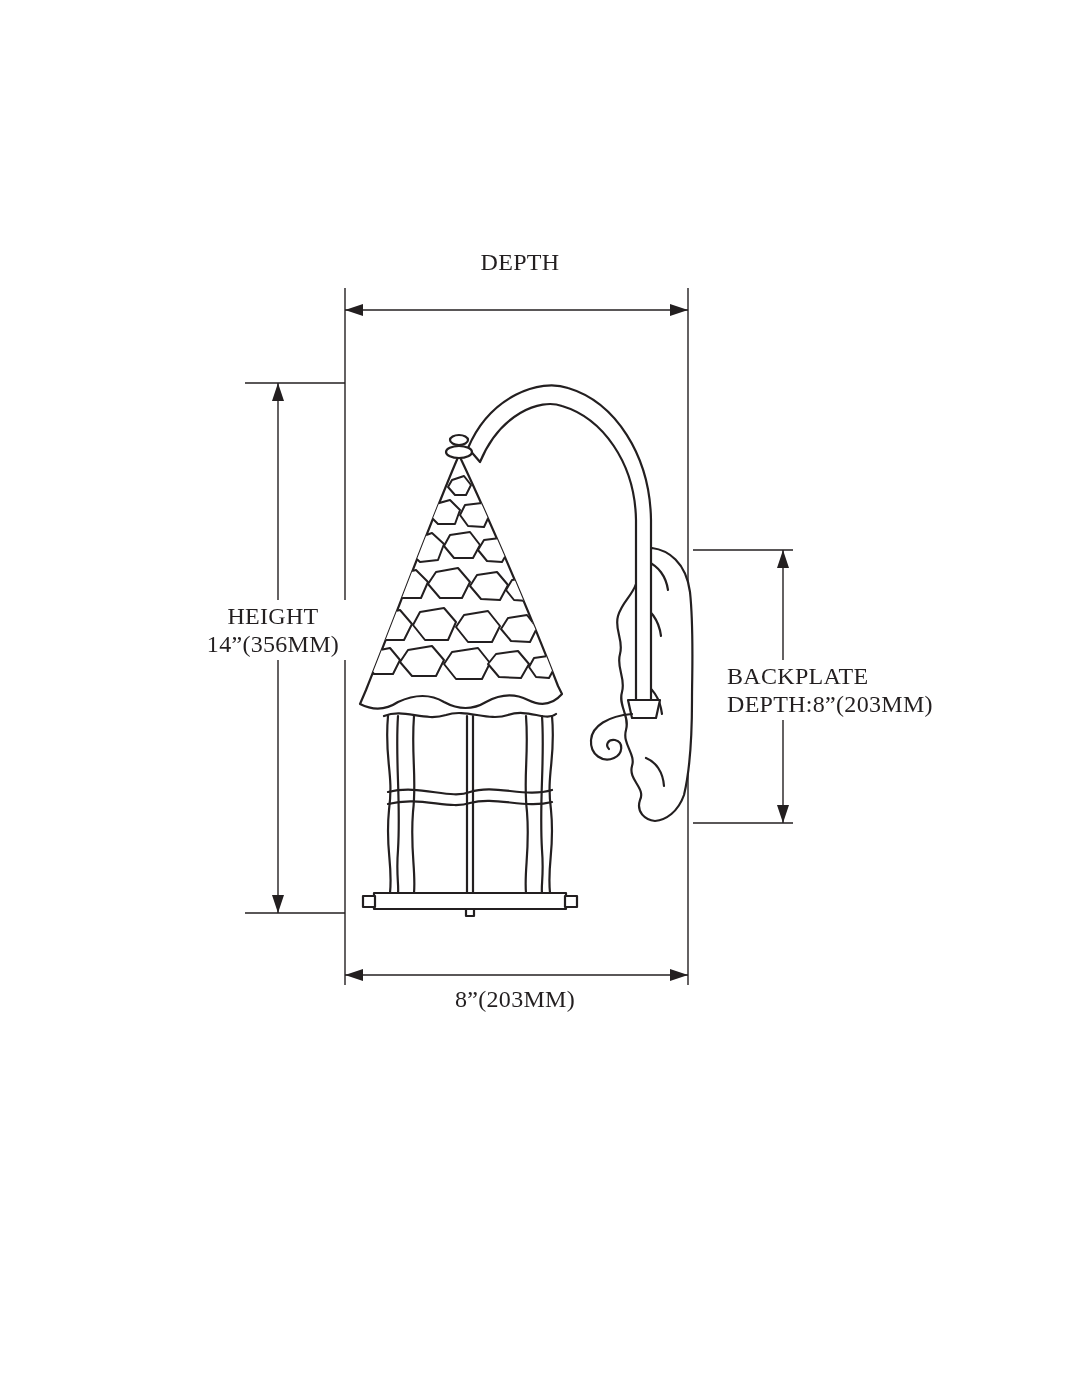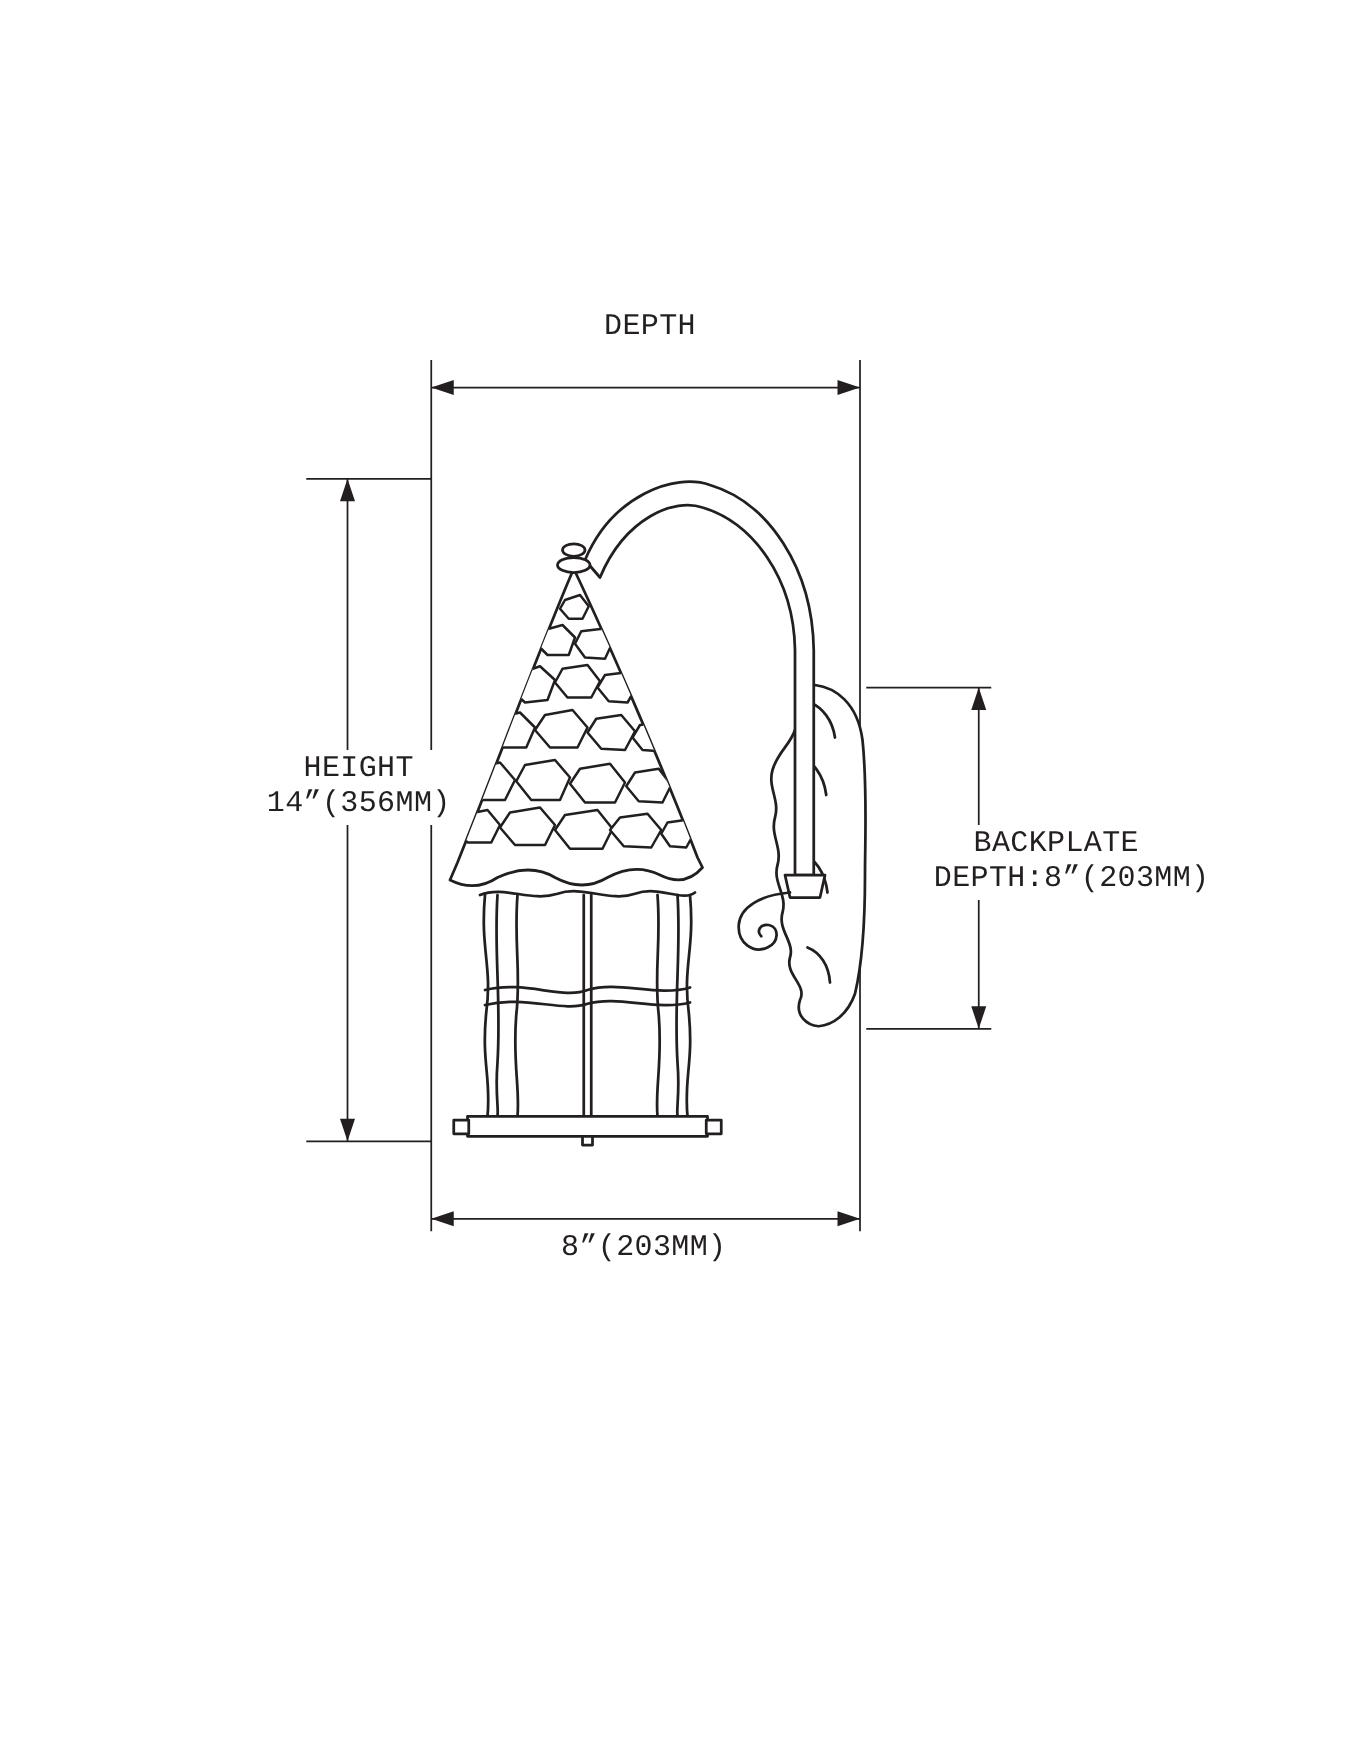--- a/index.html
+++ b/index.html
@@ -1,37 +1,37 @@
 <!DOCTYPE html>
 <html><head>
 <meta charset="utf-8">
 <style>
   html,body{margin:0;padding:0;background:#ffffff;}
   .canvas{
     position:relative;
     width:1080px;height:1398px;
     background:#ffffff;
-    font-family:Liberation Mono, monospace;
+    font-family:Liberation Serif, serif;
     color:#231f20;
     overflow:hidden;
   }
   svg{position:absolute;left:0;top:0;}
   .dim{
     position:absolute;
     font-size:24px;
     line-height:28px;
     letter-spacing:0.3px;
     text-align:center;
     color:#231f20;
     white-space:nowrap;
   }
   .masked{background:#ffffff;padding:2px 4px;}
   .dim.depth{left:390px;top:248px;width:260px;}
-  .dim.height{left:207px;top:600px;width:152px;}
-  .dim.backplate{left:723px;top:660px;width:196px;text-align:center;margin-left:20px;}
+  .dim.height{left:193px;top:600px;width:152px;}
+  .dim.backplate{left:723px;top:660px;width:196px;text-align:left;}
   .dim.width{left:380px;top:985px;width:270px;}
 </style>
 </head>
 <body>
 
 <div class="canvas">
 
   <svg width="1080" height="1398" viewBox="0 0 1080 1398">
 
     <defs>

